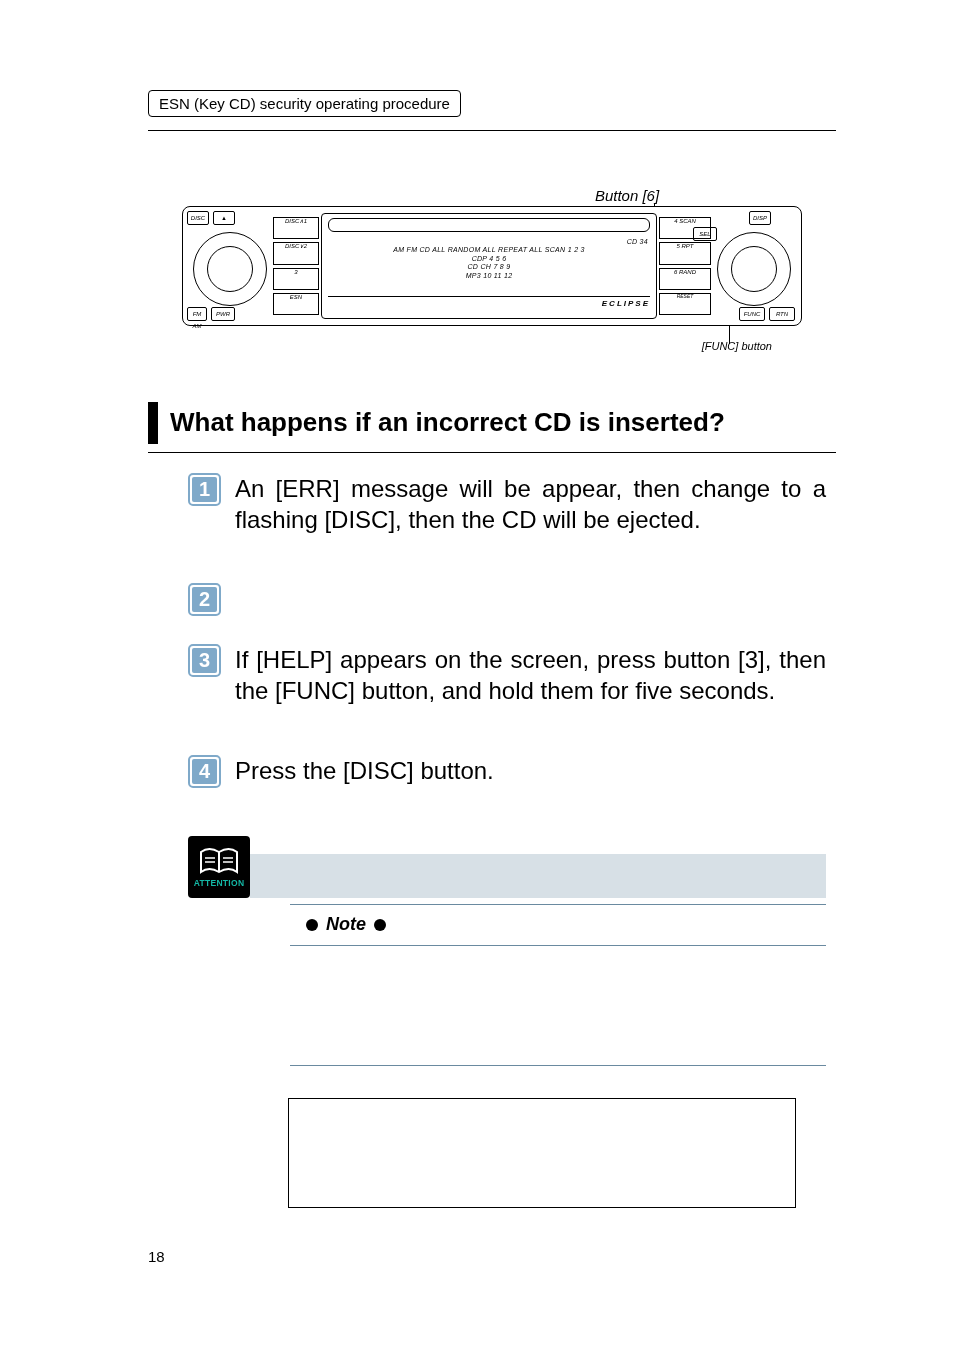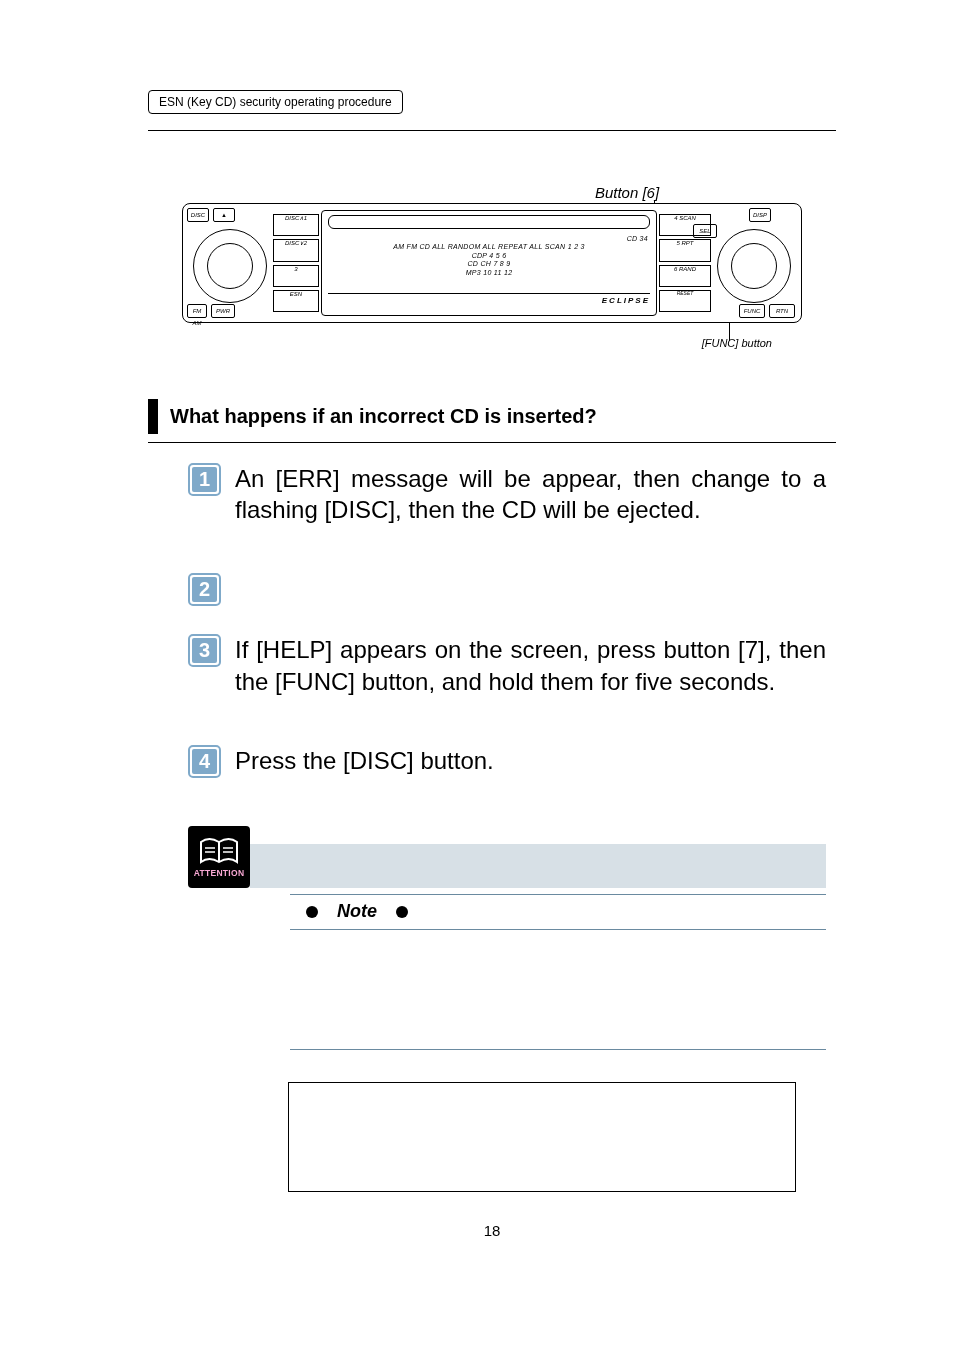--- a/index.html
+++ b/index.html
@@ -12,21 +12,21 @@
     position: relative;
   }
   .page {
     padding: 90px 118px 40px 148px;
   }
   .breadcrumb-wrap {
     border: 1px solid #000;
     border-radius: 4px;
     display: inline-block;
     padding: 4px 10px;
-    font-size: 12px;
+    font-size: 15px;
     margin-bottom: 40px;
   }
   .topbar {
     position: absolute;
     top: 130px;
     left: 148px;
     right: 118px;
     border-top: 1px solid #000;
   }
   .diagram-block {
@@ -111,21 +111,21 @@
     font-size: 11px;
     margin-top: 14px;
     padding-right: 64px;
   }
   .heading-block {
     border-left: 10px solid #000;
     padding: 6px 0 6px 12px;
     margin: 14px 0 8px 0;
   }
   .heading-block h1 {
-    font-size: 20px;
+    font-size: 26px;
     font-weight: bold;
     line-height: 1.15;
   }
   .heading-hr {
     border: none;
     border-top: 1.5px solid #000;
     margin-bottom: 20px;
   }
   .steps {
     padding-left: 40px;
@@ -173,59 +173,58 @@
   }
   .attention-icon {
     width: 62px;
     height: 62px;
     background: #000;
     border-radius: 4px;
     display: flex;
     flex-direction: column;
     align-items: center;
     justify-content: center;
-    color: #f9a8d4;
+    color: #14b8a6;
     padding: 4px;
   }
   .book-svg { width: 40px; height: 30px; }
   .attention-label { font-size: 8.5px; font-weight: bold; letter-spacing: 0.3px; margin-top:2px;}
   .note-row {
     margin-left: 102px;
     margin-right: 10px;
     border-top: 1.5px solid #6a8aa0;
     border-bottom: 1.5px solid #6a8aa0;
-    height: 36px;
+    height: 42px;
     display: flex;
     align-items: center;
     padding-left: 8px;
     font-style: italic;
     font-weight: bold;
     font-size: 18px;
     margin-top: 6px;
     background: #fff;
-    gap: 11px;
   }
   .note-bullet {
     width: 12px; height: 12px; background:#000; border-radius:50%; margin: 0 8px;
   }
   .note-gap {
     margin-left: 102px;
     margin-right: 10px;
     height: 120px;
     border-bottom: 1.5px solid #6a8aa0;
   }
   .bottom-box {
     margin: 32px 40px 0 100px;
     border: 1.5px solid #000;
     height: 110px;
   }
   .page-num {
-    text-align: center;
+    text-align: left;
     font-size: 15px;
-    margin-top: 30px;
+    margin-top: 40px;
   }
   
   .att-row {
     display: flex;
     align-items: flex-end;
   }
   .att-gray {
     flex: 1;
     height: 44px;
     background: #d7e0e6;
@@ -311,21 +310,21 @@
     </div>
     <div class="step tight">
       <div class="num-badge">
           <span>2</span>
         </div>
     </div>
     <div class="step">
       <div class="num-badge">
           <span>3</span>
         </div>
-      <div class="step-text">If [HELP] appears on the screen, press button [7], then the [FUNC] button, and hold them for five seconds.</div>
+      <div class="step-text">If [HELP] appears on the screen, press button [3], then the [FUNC] button, and hold them for five seconds.</div>
     </div>
     <div class="step">
       <div class="num-badge">
           <span>4</span>
         </div>
       <div class="step-text">Press the [DISC] button.</div>
     </div>
   </div>
 
   <div class="attention-block">

